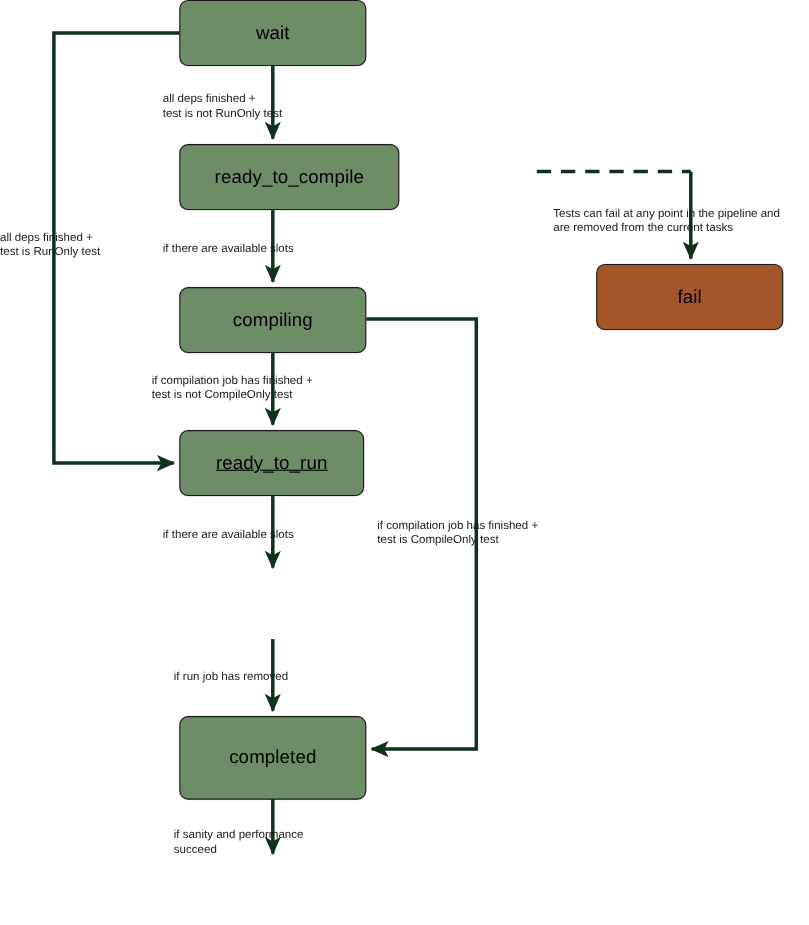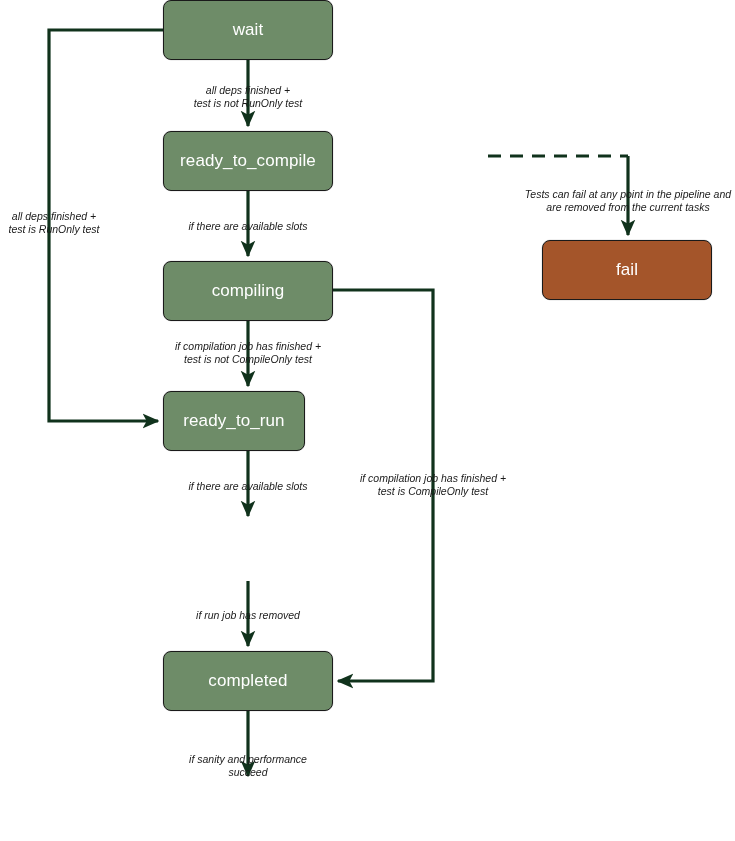--- a/index.html
+++ b/index.html
@@ -31,40 +31,38 @@
     pointer-events: none;
   }
   .node {
     position: absolute;
     box-sizing: border-box;
     border-radius: 8px;
     border: 1px solid #1a1a1a;
     display: flex;
     align-items: center;
     justify-content: center;
-    color: #ffffff;
+    color: #000000;
     font-size: 17px;
     font-weight: 400;
     letter-spacing: 0.1px;
     text-align: center;
     box-shadow: 0 0 0 0.5px rgba(0,0,0,0.12);
   }
   .node-green { background: #6e8c68; }
   .node-brown { background: #a4552a; }
   .node-slate { background: #62728a; }
 
   .edge-label {
     position: absolute;
     font-size: 10.5px;
     color: #1a1a1a;
     line-height: 13px;
-    text-align: center;
     white-space: pre-line;
     pointer-events: none;
-    font-style: italic;
   }
 </style>
 </head>
 <body>
 
 <div id="canvas">
 
   <svg id="edge-layer" viewBox="0 0 735 841" width="735" height="841" xmlns="http://www.w3.org/2000/svg">
     <defs>
       <marker id="arrowhead" viewBox="0 0 10 10" refX="9.2" refY="5" markerWidth="5.2" markerHeight="5.2" orient="auto-start-reverse">
@@ -93,34 +91,34 @@
       <path d="M 488 156 L 628 156" stroke-dasharray="13 9"></path>
 
       <line x1="628" y1="156" x2="628" y2="235" marker-end="url(#arrowhead)"></line>
     </g>
   </svg>
 
   <div class="node node-green" style="left:163px; top:0px; width:170px; height:60px;">
     <span>wait</span>
   </div>
 
-  <div class="node node-green" style="left:163px; top:131px; width:170px; height:60px;">
+  <div class="node node-green" style="left:163px; top:131px; width:200px; height:60px;">
     <span>ready_to_compile</span>
   </div>
 
   <div class="node node-green" style="left:163px; top:261px; width:170px; height:60px;">
     <span>compiling</span>
   </div>
 
-  <div class="node node-green" style="left:163px; top:391px; width:142px; height:60px;">
+  <div class="node node-green" style="left:163px; top:391px; width:168px; height:60px;text-decoration:underline;">
     <span>ready_to_run</span>
   </div>
 
 
-  <div class="node node-green" style="left:163px; top:651px; width:170px; height:60px;">
+  <div class="node node-green" style="left:163px; top:651px; width:170px; height:76px;">
     <span>completed</span>
   </div>
 
 
   <div class="node node-brown" style="left:542px; top:240px; width:170px; height:60px;">
     <span>fail</span>
   </div>
 
   <div class="edge-label" style="left:148px; top:84px; width:200px;">all deps finished +
 test is not RunOnly test</div>

